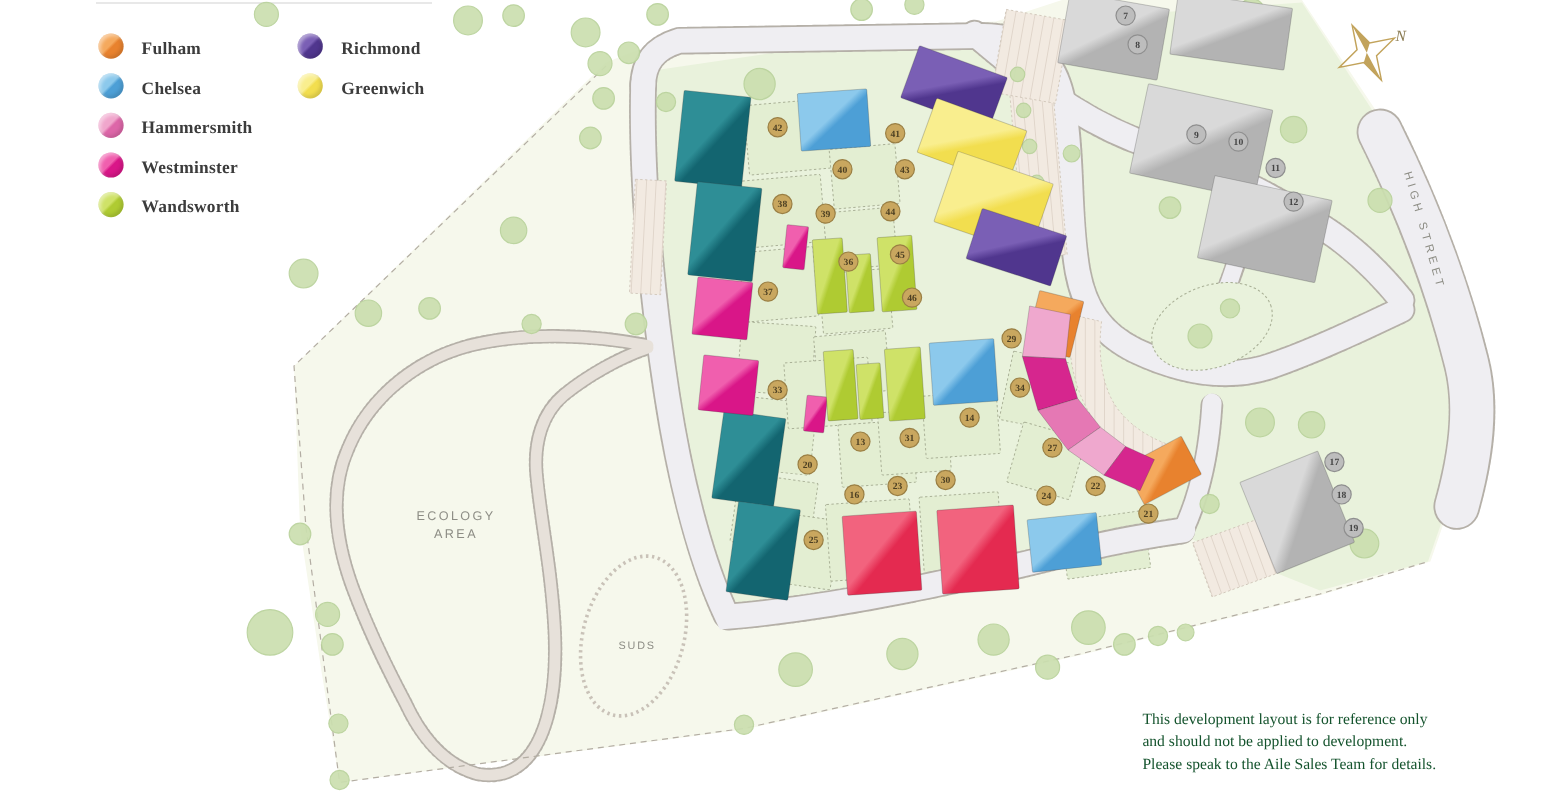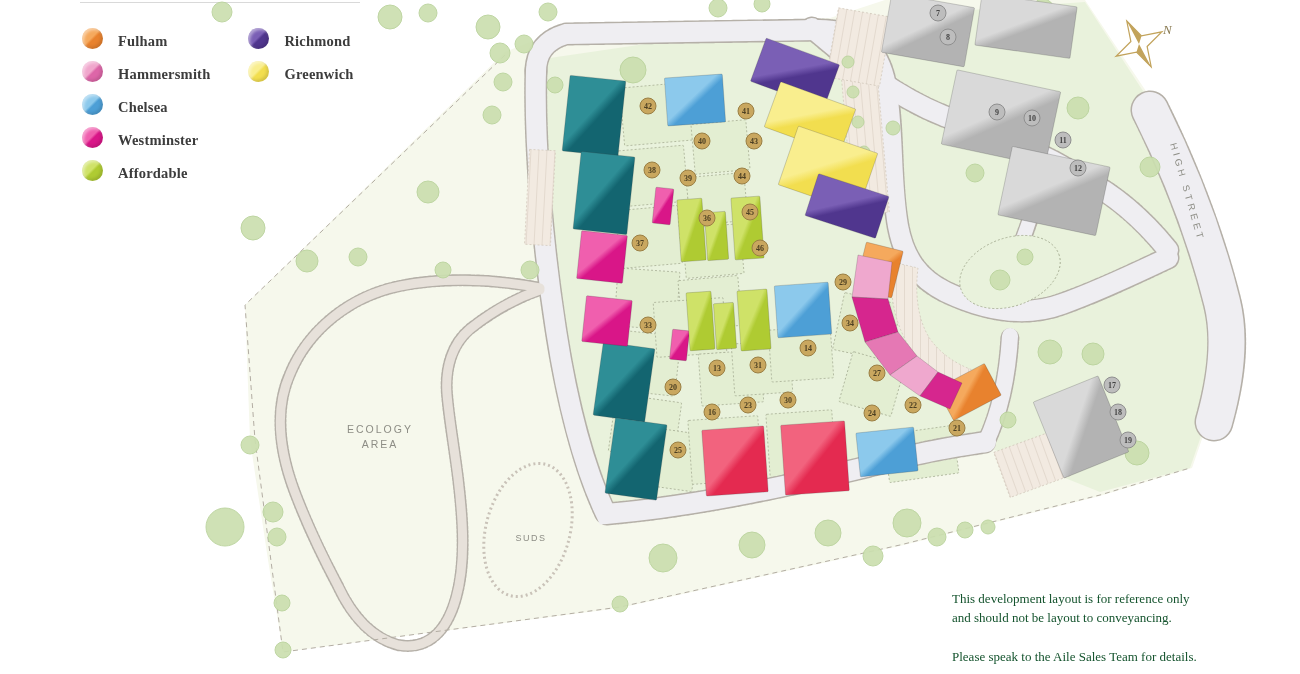--- a/index.html
+++ b/index.html
@@ -9,47 +9,47 @@
   .legend{position:absolute;left:82px;top:16px;display:grid;
           grid-template-rows:repeat(5,33px);grid-auto-flow:column;column-gap:38px;}
   .legend-item{display:flex;align-items:flex-end;gap:15px;}
   .swatch{width:21px;height:21px;border-radius:50%;flex:0 0 auto;margin-top:1px;
           box-shadow:inset -2px -2px 3px rgba(0,0,0,.12), inset 2px 2px 3px rgba(255,255,255,.45);}
   .legend-label{font-size:14.5px;font-weight:bold;color:#3c3c3c;letter-spacing:.2px;
           line-height:1.12;max-width:104px;}
   #site-svg{position:absolute;left:0;top:0;}
   .disclaimer{position:absolute;left:952px;top:590px;width:268px;text-align:left;
           font-size:13px;color:#14532d;line-height:1.45;}
-  .disclaimer .p2{margin-top:20px;display:block;}
+  .disclaimer .p2{margin-top:0;display:block;}
 </style>
 </head>
 <body>
 
 <div class="canvas">
   <div class="top-rule"></div>
   <div class="legend" id="legend">
       <div class="legend-item">
         <span class="swatch" style="background: linear-gradient(135deg, rgb(245, 169, 93) 0px, rgb(245, 169, 93) 46%, rgb(232, 130, 46) 54%, rgb(232, 130, 46) 100%);"></span>
         <span class="legend-label">Fulham</span>
       </div>
       <div class="legend-item">
+        <span class="swatch" style="background: linear-gradient(135deg, rgb(140, 201, 236) 0px, rgb(140, 201, 236) 46%, rgb(77, 159, 214) 54%, rgb(77, 159, 214) 100%);"></span>
+        <span class="legend-label">Chelsea</span>
+      </div>
+      <div class="legend-item">
         <span class="swatch" style="background: linear-gradient(135deg, rgb(240, 166, 204) 0px, rgb(240, 166, 204) 46%, rgb(221, 102, 168) 54%, rgb(221, 102, 168) 100%);"></span>
         <span class="legend-label">Hammersmith</span>
       </div>
       <div class="legend-item">
-        <span class="swatch" style="background: linear-gradient(135deg, rgb(140, 201, 236) 0px, rgb(140, 201, 236) 46%, rgb(77, 159, 214) 54%, rgb(77, 159, 214) 100%);"></span>
-        <span class="legend-label">Chelsea</span>
-      </div>
-      <div class="legend-item">
         <span class="swatch" style="background: linear-gradient(135deg, rgb(240, 95, 174) 0px, rgb(240, 95, 174) 46%, rgb(217, 22, 136) 54%, rgb(217, 22, 136) 100%);"></span>
         <span class="legend-label">Westminster</span>
       </div>
       <div class="legend-item">
         <span class="swatch" style="background: linear-gradient(135deg, rgb(207, 226, 104) 0px, rgb(207, 226, 104) 46%, rgb(175, 203, 50) 54%, rgb(175, 203, 50) 100%);"></span>
-        <span class="legend-label">Affordable</span>
+        <span class="legend-label">Wandsworth</span>
       </div>
       <div class="legend-item">
         <span class="swatch" style="background: linear-gradient(135deg, rgb(122, 95, 181) 0px, rgb(122, 95, 181) 46%, rgb(80, 54, 142) 54%, rgb(80, 54, 142) 100%);"></span>
         <span class="legend-label">Richmond</span>
       </div>
       <div class="legend-item">
         <span class="swatch" style="background: linear-gradient(135deg, rgb(249, 238, 142) 0px, rgb(249, 238, 142) 46%, rgb(242, 222, 79) 54%, rgb(242, 222, 79) 100%);"></span>
         <span class="legend-label">Greenwich</span>
       </div>
     </div>
@@ -373,16 +373,16 @@
       <text x="380" y="433" text-anchor="middle" font-size="10.5" letter-spacing="2" fill="#8D8D85" font-family="&quot;Liberation Sans&quot;, sans-serif">ECOLOGY</text>
       <text x="380" y="448" text-anchor="middle" font-size="10.5" letter-spacing="2" fill="#8D8D85" font-family="&quot;Liberation Sans&quot;, sans-serif">AREA</text>
       <text x="531" y="541" text-anchor="middle" font-size="9" letter-spacing="1.5" fill="#8D8D85" font-family="&quot;Liberation Sans&quot;, sans-serif">SUDS</text>
       <text x="1188" y="196" text-anchor="middle" font-size="9.5" letter-spacing="3.5" fill="#8D8D85" font-family="&quot;Liberation Sans&quot;, sans-serif" transform="rotate(74 1188 192)">HIGH STREET</text>
       <path d="M1139,18 L1145,38 L1165,44 L1145,50 L1139,70 L1133,50 L1113,44 L1133,38 Z" fill="#ffffff" stroke="#C2A35B" stroke-width="1.2" transform="rotate(-28 1139 44)"></path>
       <path d="M1139,18 L1145,38 L1139,44 Z M1139,70 L1133,50 L1139,44 Z" fill="#C2A35B" transform="rotate(-28 1139 44)"></path>
       <text x="1163" y="34" font-size="13" font-style="italic" fill="#8A7B52" font-family="&quot;Liberation Serif&quot;, serif">N</text>
     </svg>
   <div class="disclaimer">
     <span>This development layout is for reference only</span><br>
-    <span>and should not be layout to conveyancing.</span>
+    <span>and should not be applied to development.</span>
     <span class="p2">Please speak to the Aile Sales Team for details.</span>
   </div>
 </div>
 
 </body></html>

